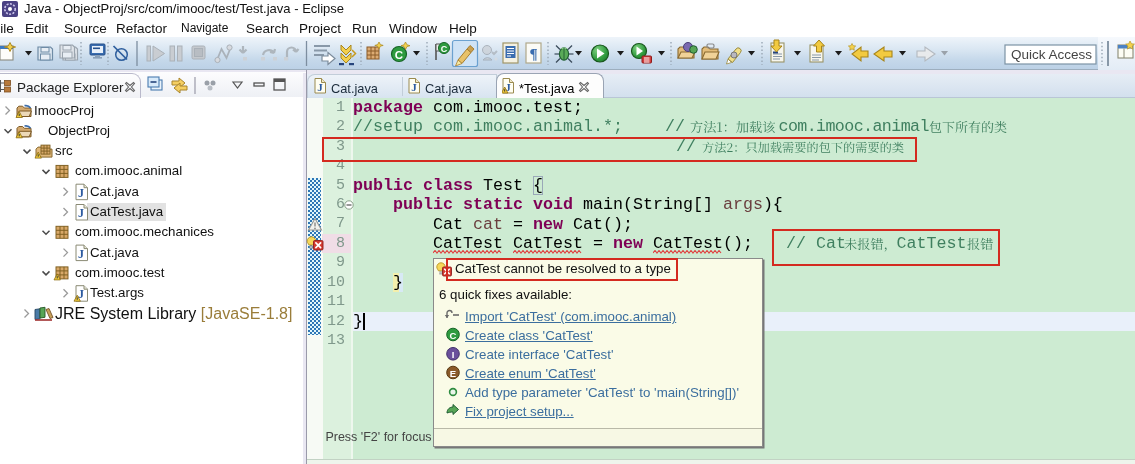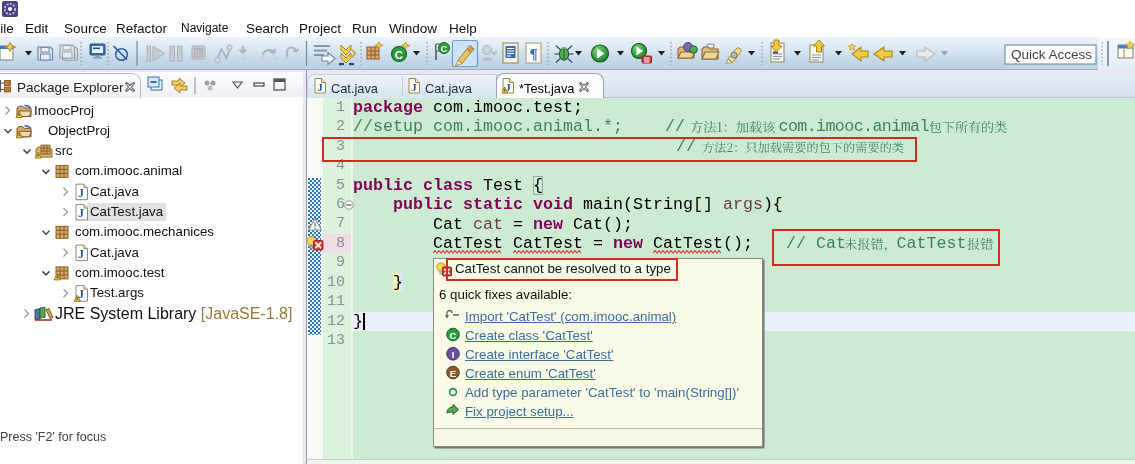--- a/index.html
+++ b/index.html
@@ -9,20 +9,21 @@
 .cm{color:#3f7f5f}
 svg{display:block}
 </style></head><body>
 <div class="abs" style="left:0;top:0;width:1135px;height:464px;background:#fff">
 
 <svg class="abs" style="left:2px;top:1px" width="16" height="16" viewBox="0 0 16 16">
  <rect x="0" y="0" width="16" height="16" rx="2" fill="#4b4284"></rect>
  <circle cx="8" cy="8" r="5.2" fill="none" stroke="#cfc8ee" stroke-width="1.6" stroke-dasharray="2 1.4"></circle>
  <circle cx="8" cy="8" r="2" fill="#fff"></circle>
 </svg>
+<div class="abs" style="left:24px;top:1px;font-size:13px;color:#111;line-height:16px">Java - ObjectProj/src/com/imooc/test/Test.java - Eclipse</div>
 
 <div class="abs" style="left:-8px;top:19px;font-size:13.5px;color:#111;line-height:19px">File</div>
 <div class="abs" style="left:25px;top:19px;font-size:13.5px;color:#111;line-height:19px">Edit</div>
 <div class="abs" style="left:64px;top:19px;font-size:13.5px;color:#111;line-height:19px">Source</div>
 <div class="abs" style="left:116px;top:19px;font-size:13.5px;color:#111;line-height:19px">Refactor</div>
 <div class="abs" style="left:181px;top:19px;font-size:12px;color:#111;line-height:19px">Navigate</div>
 <div class="abs" style="left:246px;top:19px;font-size:13.5px;color:#111;line-height:19px">Search</div>
 <div class="abs" style="left:299px;top:19px;font-size:13.5px;color:#111;line-height:19px">Project</div>
 <div class="abs" style="left:352px;top:19px;font-size:13.5px;color:#111;line-height:19px">Run</div>
 <div class="abs" style="left:389px;top:19px;font-size:13.5px;color:#111;line-height:19px">Window</div>
@@ -539,21 +540,21 @@
 <rect x="6.5" y="5" width="9" height="9" rx="1.2" fill="#d23c30" stroke="#8e1c1c" stroke-width=".9"></rect>
 <g stroke="#fff" stroke-width="1.6" stroke-linecap="round">
         <line x1="8.7" y1="7.2" x2="13.3" y2="11.8"></line>
         <line x1="13.3" y1="7.2" x2="8.7" y2="11.8"></line>
       </g>
     </svg>
 <div class="abs" style="left:455px;top:261px;font-size:13.3px;color:#111">CatTest cannot be resolved to a type</div>
 <div class="abs" style="left:439px;top:287px;font-size:13.3px;color:#111">6 quick fixes available:</div>
 <div class="abs" style="left:465px;top:309.0px;font-size:13.3px;color:#3b6e9e;text-decoration:underline">Import 'CatTest' (com.imooc.animal)</div>
 <div class="abs" style="left:465px;top:328.0px;font-size:13.3px;color:#3b6e9e;text-decoration:underline">Create class 'CatTest'</div>
-<div class="abs" style="left:465px;top:347.3px;font-size:13.3px;color:#3b6e9e;text-decoration:underline">Create interface 'CatTest'</div>
+<div class="abs" style="left:465px;top:347.3px;font-size:13.3px;color:#3b6e9e;">Create interface 'CatTest'</div>
 <div class="abs" style="left:465px;top:366.0px;font-size:13.3px;color:#3b6e9e;text-decoration:underline">Create enum 'CatTest'</div>
 <div class="abs" style="left:465px;top:385.0px;font-size:13.3px;color:#3b6e9e;">Add type parameter 'CatTest' to 'main(String[])'</div>
 <div class="abs" style="left:465px;top:404.1px;font-size:13.3px;color:#3b6e9e;text-decoration:underline">Fix project setup...</div>
 <svg class="abs" style="left:444px;top:309px" width="18" height="110" viewBox="0 0 18 110">
 <g transform="translate(0,0)">
         <path d="M3 9 v-5 a2.5 2.5 0 0 1 5 0" fill="none" stroke="#6a6a6a" stroke-width="1.4"></path>
 <path d="M3 9 l-2.2 -3 h4.4 z" fill="#6a6a6a"></path>
         <line x1="9" y1="6" x2="15" y2="6" stroke="#6a6a6a" stroke-width="1.6"></line>
       </g>
 <g transform="translate(2,19)">
@@ -570,14 +571,14 @@
       </g>
 <g transform="translate(4,78)">
         <circle cx="5" cy="5" r="3.4" fill="#eaf5ea" stroke="#2e8b3f" stroke-width="1.6"></circle>
       </g>
 <g transform="translate(2,95)">
         <path d="M1 9 c0 -4 3 -6 6 -6 v-2.5 l5.5 5 -5.5 5 v-2.5 c-2.5 0 -4.5 .5 -6 1 z" fill="#57a556" stroke="#1f5c32" stroke-width="1"></path>
       </g>
 </svg>
 <div class="abs" style="left:434px;top:428px;width:328px;height:1px;background:#b9b9a8"></div>
 <div class="abs" style="left:434px;top:429px;width:328px;height:17px;background:#f7f8e4"></div>
-<div class="abs" style="left:0;top:430px;width:757px;text-align:left;font-size:12.5px;color:#444">Press 'F2' for focus</div>
+<div class="abs" style="left:0;top:430px;width:757px;text-align:center;font-size:12.5px;color:#444">Press 'F2' for focus</div>
 <div class="abs" style="left:446px;top:257.5px;width:232px;height:23.5px;border:2.4px solid #d42a20"></div>
 </div>
 </body></html>

